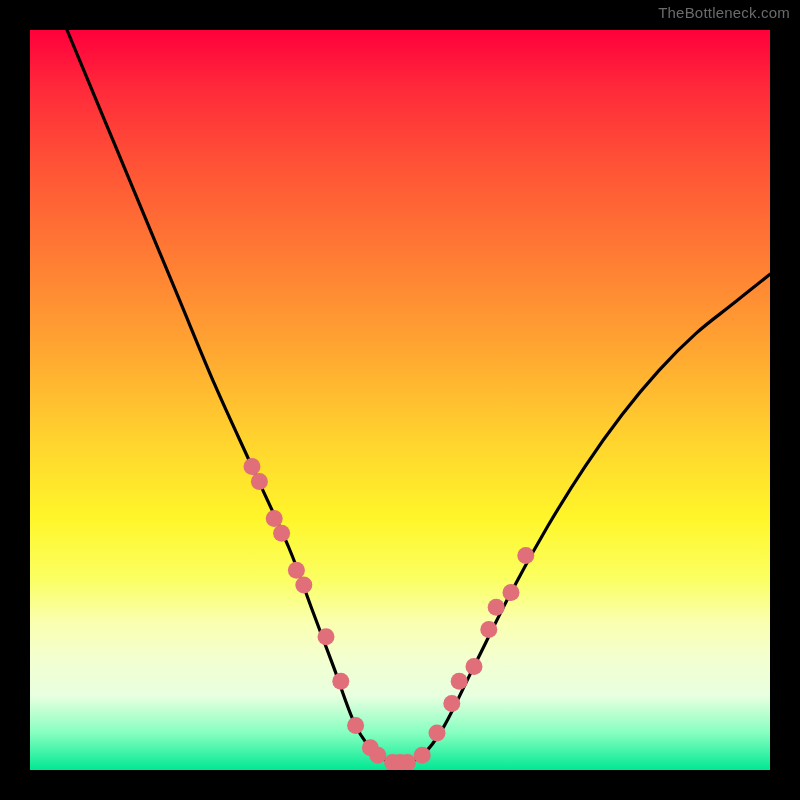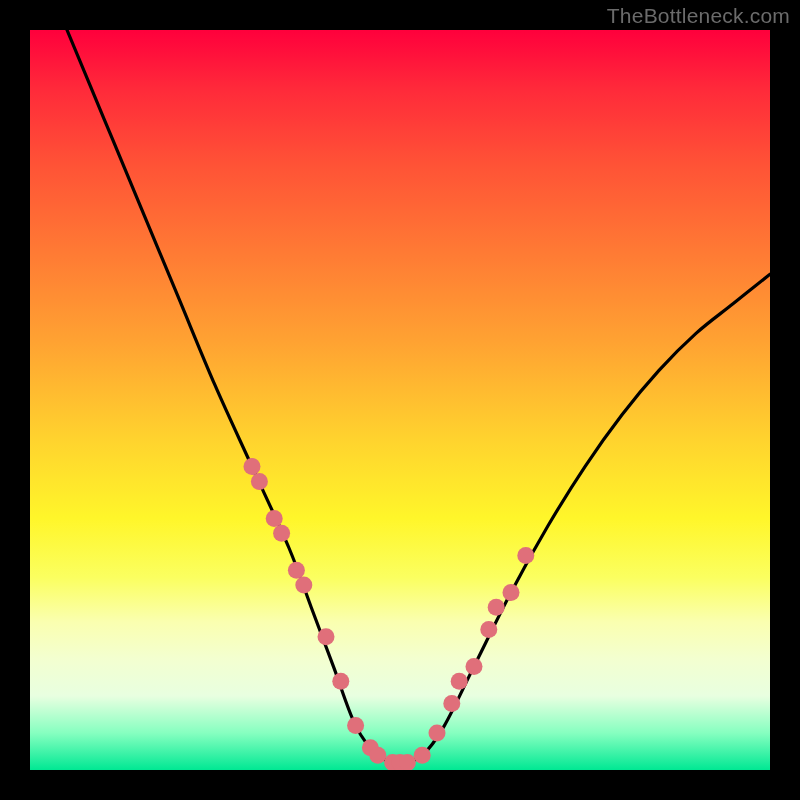--- a/index.html
+++ b/index.html
@@ -45,21 +45,21 @@
       #f3ffd0 85%,
       #e8ffe0 90%,
       #86ffc0 95%,
       #00e893 100%);
   }
   .watermark {
     position: absolute;
     top: 4px;
     right: 10px;
     color: #6b6b6b;
-    font-size: 21px;
+    font-size: 15px;
     font-weight: 500;
     letter-spacing: 0.2px;
     user-select: none;
   }
   svg.curve {
     position: absolute;
     top: 0;
     left: 0;
     width: 740px;
     height: 740px;

